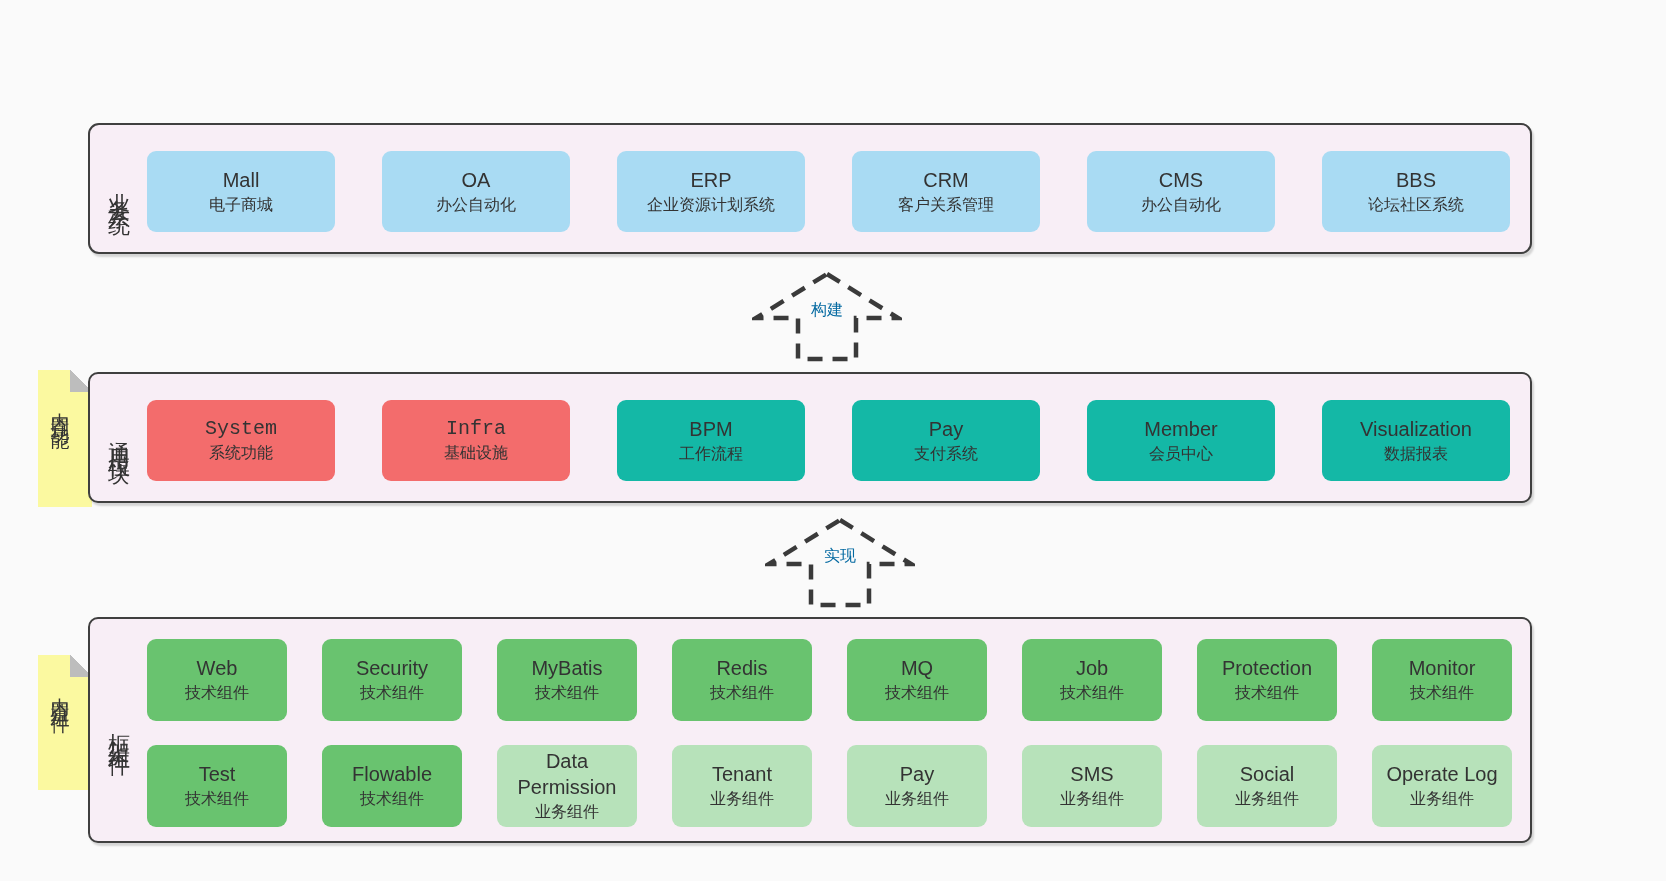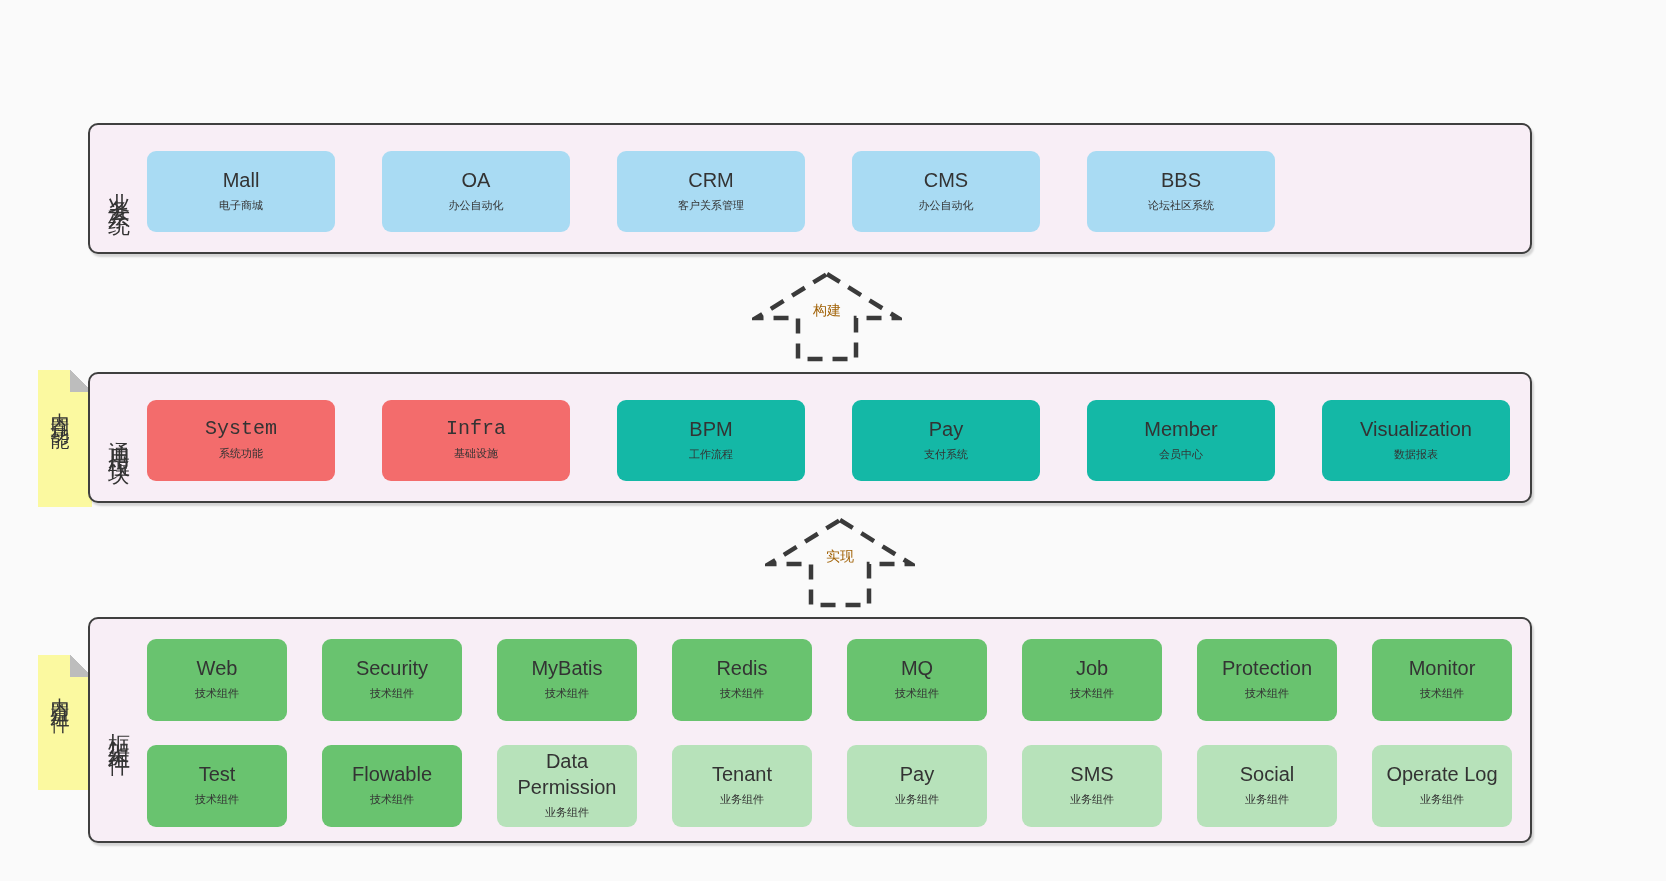--- a/index.html
+++ b/index.html
@@ -14,21 +14,21 @@
 
   
   .layer{
     position:absolute;left:88px;width:1444px;
     background:#f8eef6;
     border:2px solid #3f3f3f;border-radius:10px;
     box-sizing:border-box;
     box-shadow:2px 3px 2px rgba(0,0,0,0.15);
     z-index:2;
   }
-  #layer-business{top:123px;height:131px;}
+  #layer-business{top:123px;height:131px;border-radius:11px;}
   #layer-modules{top:372px;height:131px;}
   #layer-components{top:617px;height:226px;}
 
   .layer-label{
     position:absolute;left:14px;top:50%;
     transform:translateY(-50%);
     writing-mode:vertical-lr;text-orientation:upright;
     font-size:22px;letter-spacing:7px;color:#333;
     white-space:nowrap;
   }
@@ -42,21 +42,21 @@
   .row8 .box{width:140px;height:82px;}
   #comp-row-1{top:20px;}
   #comp-row-2{top:126px;}
 
   .box{
     display:flex;flex-direction:column;align-items:center;justify-content:center;
     border-radius:9px;text-align:center;box-sizing:border-box;
     padding:4px 6px;
   }
   .box .title{font-size:20px;line-height:26px;}
-  .box .sub{font-size:11px;line-height:24px;}
+  .box .sub{font-size:16px;line-height:24px;}
 
   .blue{background:#a9dbf3;}
   .red{background:#f36c6c;font-family:Liberation Mono, monospace;}
   .pink{background:#14b8a6;}
   .green{background:#69c36f;}
   .green-light{background:#b7e2ba;}
 
   
   .note{
     position:absolute;left:38px;width:54px;
@@ -81,40 +81,44 @@
   .arrow{
     position:absolute;width:150px;height:92px;z-index:1;
   }
   #arrow-build{left:752px;top:270px;}
   #arrow-implement{left:765px;top:516px;}
   .arrow svg{position:absolute;left:0;top:0;}
   .arrow-label{
     position:absolute;left:50%;top:44%;
     transform:translate(-50%,-50%);
     background:#fafafa;
-    font-size:14px;color:#a16207;
+    font-size:16px;color:#0369a1;
     padding:3px 5px;line-height:20px;
     white-space:nowrap;
   }
 </style>
 </head>
 <body>
 
 <div id="canvas">
 
   <div class="layer" id="layer-business">
     <div class="layer-label">业务系统</div>
     <div class="box-row row6">
       <div class="box blue">
         <div class="title">Mall</div>
         <div class="sub">电子商城</div>
       </div>
       <div class="box blue">
         <div class="title">OA</div>
         <div class="sub">办公自动化</div>
+      </div>
+      <div class="box blue">
+        <div class="title">ERP</div>
+        <div class="sub">企业资源计划系统</div>
       </div>
       <div class="box blue">
         <div class="title">CRM</div>
         <div class="sub">客户关系管理</div>
       </div>
       <div class="box blue">
         <div class="title">CMS</div>
         <div class="sub">办公自动化</div>
       </div>
       <div class="box blue">

